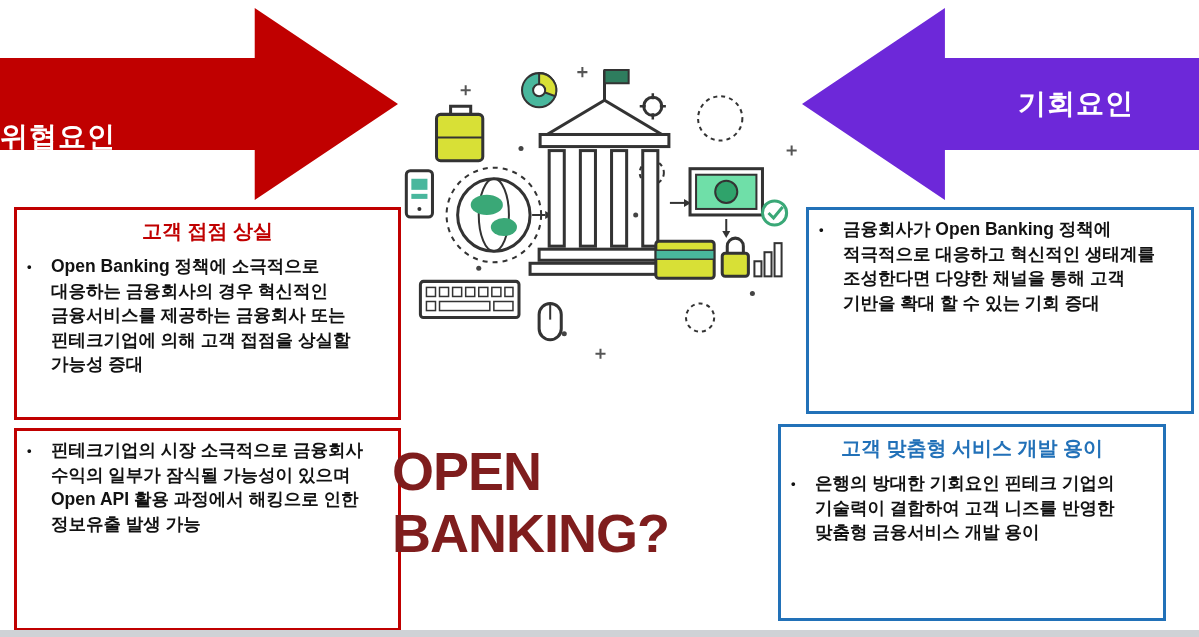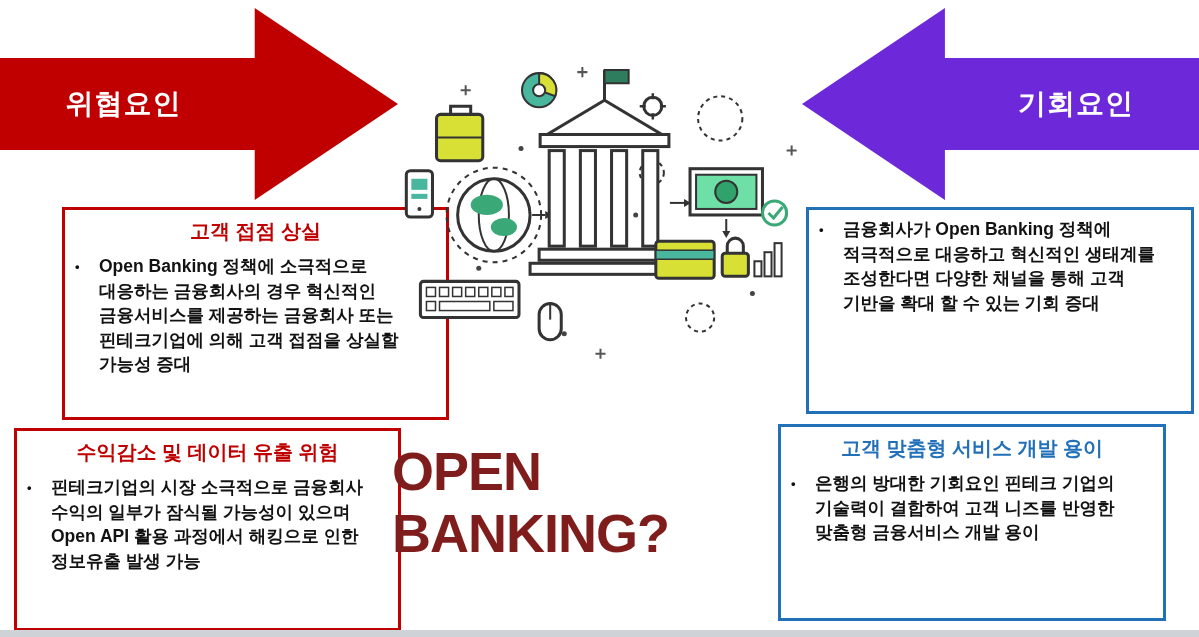--- a/index.html
+++ b/index.html
@@ -15,41 +15,41 @@
     clip-path:polygon(0 26%,64% 26%,64% 0,100% 50%,64% 100%,64% 74%,0 74%);
   }
   .arrow-blue{
     left:802px;width:397px;background:#6d28d9;
     clip-path:polygon(100% 26%,36% 26%,36% 0,0 50%,36% 100%,36% 74%,100% 74%);
   }
   .arrow-label{
     position:absolute;top:50%;transform:translateY(-50%);
     color:#ffffff;font-weight:bold;font-size:28px;letter-spacing:1px;
   }
-  .arrow-red .arrow-label{left:0;width:62%;text-align:center;}
+  .arrow-red .arrow-label{left:0;width:62%;margin-top:33px;}
   .arrow-blue .arrow-label{right:0;width:62%;text-align:center;}
   
   .panel{
     position:absolute;background:#fff;border:3px solid;box-sizing:border-box;
     padding:7px 10px 8px 10px;
   }
   .panel-red{border-color:#c00000;}
   .panel-blue{border-color:#2271b8;}
   .panel-title{
     text-align:center;font-weight:bold;font-size:20px;margin:1px 0 9px 0;
   }
   .panel-red .panel-title{color:#c00000;}
   .panel-blue .panel-title{color:#2271b8;}
   .panel-body{
     display:flex;align-items:flex-start;
     font-weight:bold;font-size:17.5px;line-height:1.4;color:#121212;
   }
   .bullet{flex:0 0 24px;font-size:13px;padding-top:4px;text-align:left;}
   .panel-text{flex:1;word-break:keep-all;}
-  #panel-threat-1{left:14px;top:207px;width:387px;height:213px;margin-left:48px;}
+  #panel-threat-1{left:14px;top:207px;width:387px;height:213px;}
   #panel-threat-2{left:14px;top:428px;width:387px;height:203px;}
   #panel-opp-1{left:806px;top:207px;width:388px;height:207px;}
   #panel-opp-2{left:778px;top:424px;width:388px;height:197px;}
   
   .illustration{position:absolute;left:398px;top:52px;width:408px;height:332px;}
   .open-banking-title{
     position:absolute;left:392px;top:440px;width:416px;text-align:left;
     font-size:54px;font-weight:bold;color:#7f1d1d;letter-spacing:-1px;
   }
   .bottom-strip{
@@ -69,21 +69,20 @@
 
 <div class="panel panel-red" id="panel-threat-1">
   <div class="panel-title">고객 접점 상실</div>
   <div class="panel-body">
     <span class="bullet">•</span>
     <span class="panel-text">Open Banking 정책에 소극적으로 대응하는 금융회사의 경우 혁신적인 금융서비스를 제공하는 금융회사 또는 핀테크기업에 의해 고객 접점을 상실할 가능성 증대</span>
   </div>
 </div>
 
 <div class="panel panel-red" id="panel-threat-2">
-  <div class="panel-title">수익감소 및 데이터 유출 위험</div>
   <div class="panel-body">
     <span class="bullet">•</span>
     <span class="panel-text">핀테크기업의 시장 소극적으로 금융회사 수익의 일부가 잠식될 가능성이 있으며 Open API 활용 과정에서 해킹으로 인한 정보유출 발생 가능</span>
   </div>
 </div>
 
 <div class="panel panel-blue" id="panel-opp-1">
   <div class="panel-body">
     <span class="bullet">•</span>
     <span class="panel-text">금융회사가 Open Banking 정책에 적극적으로 대응하고 혁신적인 생태계를 조성한다면 다양한 채널을 통해 고객 기반을 확대 할 수 있는 기회 증대</span>

